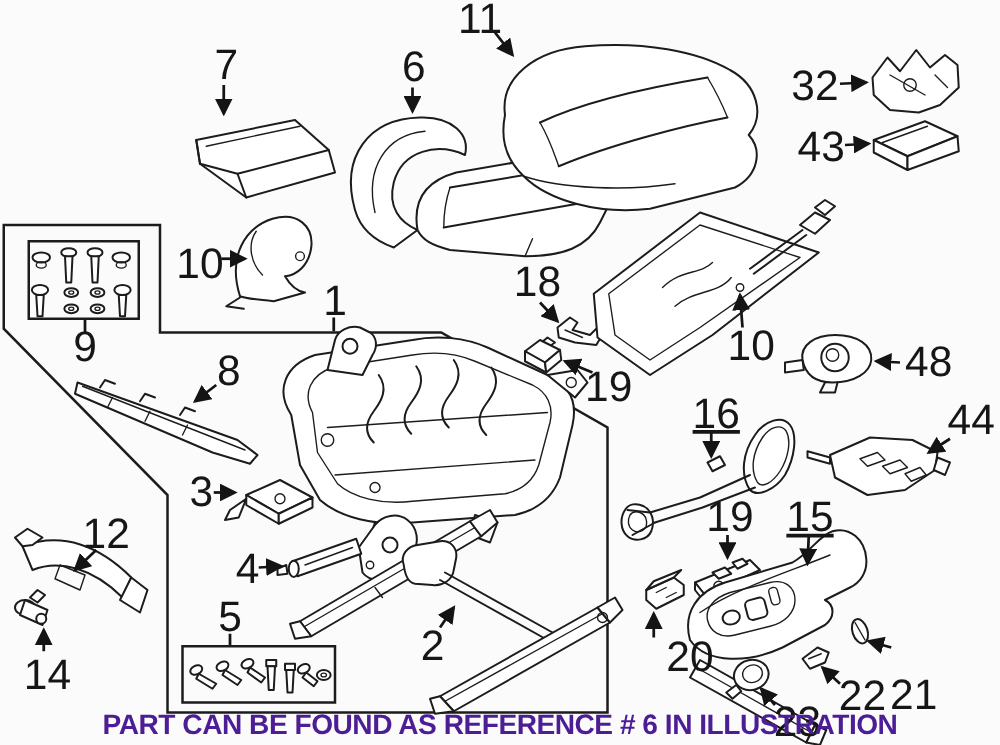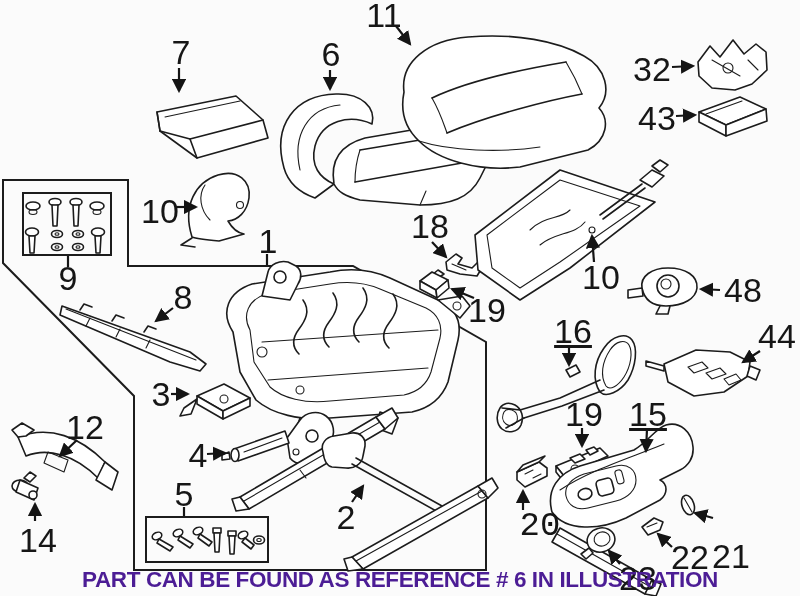--- a/index.html
+++ b/index.html
@@ -348,21 +348,21 @@
       <div class="callout" style="left: 573px; top: 331px; text-decoration: underline;">16</div>
       <div class="callout" style="left: 777px; top: 336px;">44</div>
       <div class="callout" style="left: 161px; top: 394px;">3</div>
       <div class="callout" style="left: 85px; top: 427px;">12</div>
       <div class="callout" style="left: 198px; top: 455px;">4</div>
       <div class="callout" style="left: 584px; top: 414px;">19</div>
       <div class="callout" style="left: 648px; top: 414px; text-decoration: underline;">15</div>
       <div class="callout" style="left: 184px; top: 494px;">5</div>
       <div class="callout" style="left: 38px; top: 540px;">14</div>
       <div class="callout" style="left: 346px; top: 517px;">2</div>
-      <div class="callout" style="left: 540px; top: 526px; font-family: Liberation Mono, monospace;">20</div>
+      <div class="callout" style="left: 552px; top: 526px;">20</div>
       <div class="callout" style="left: 731px; top: 556px;">21</div>
       <div class="callout" style="left: 690px; top: 557px;">22</div>
       <div class="callout" style="left: 638px; top: 578px;">23</div>
     </div>
 
 <div class="notice" style="color: #4c1d95;">PART CAN BE FOUND AS REFERENCE # 6 IN ILLUSTRATION</div>
 
 </div>
 
 </body></html>

